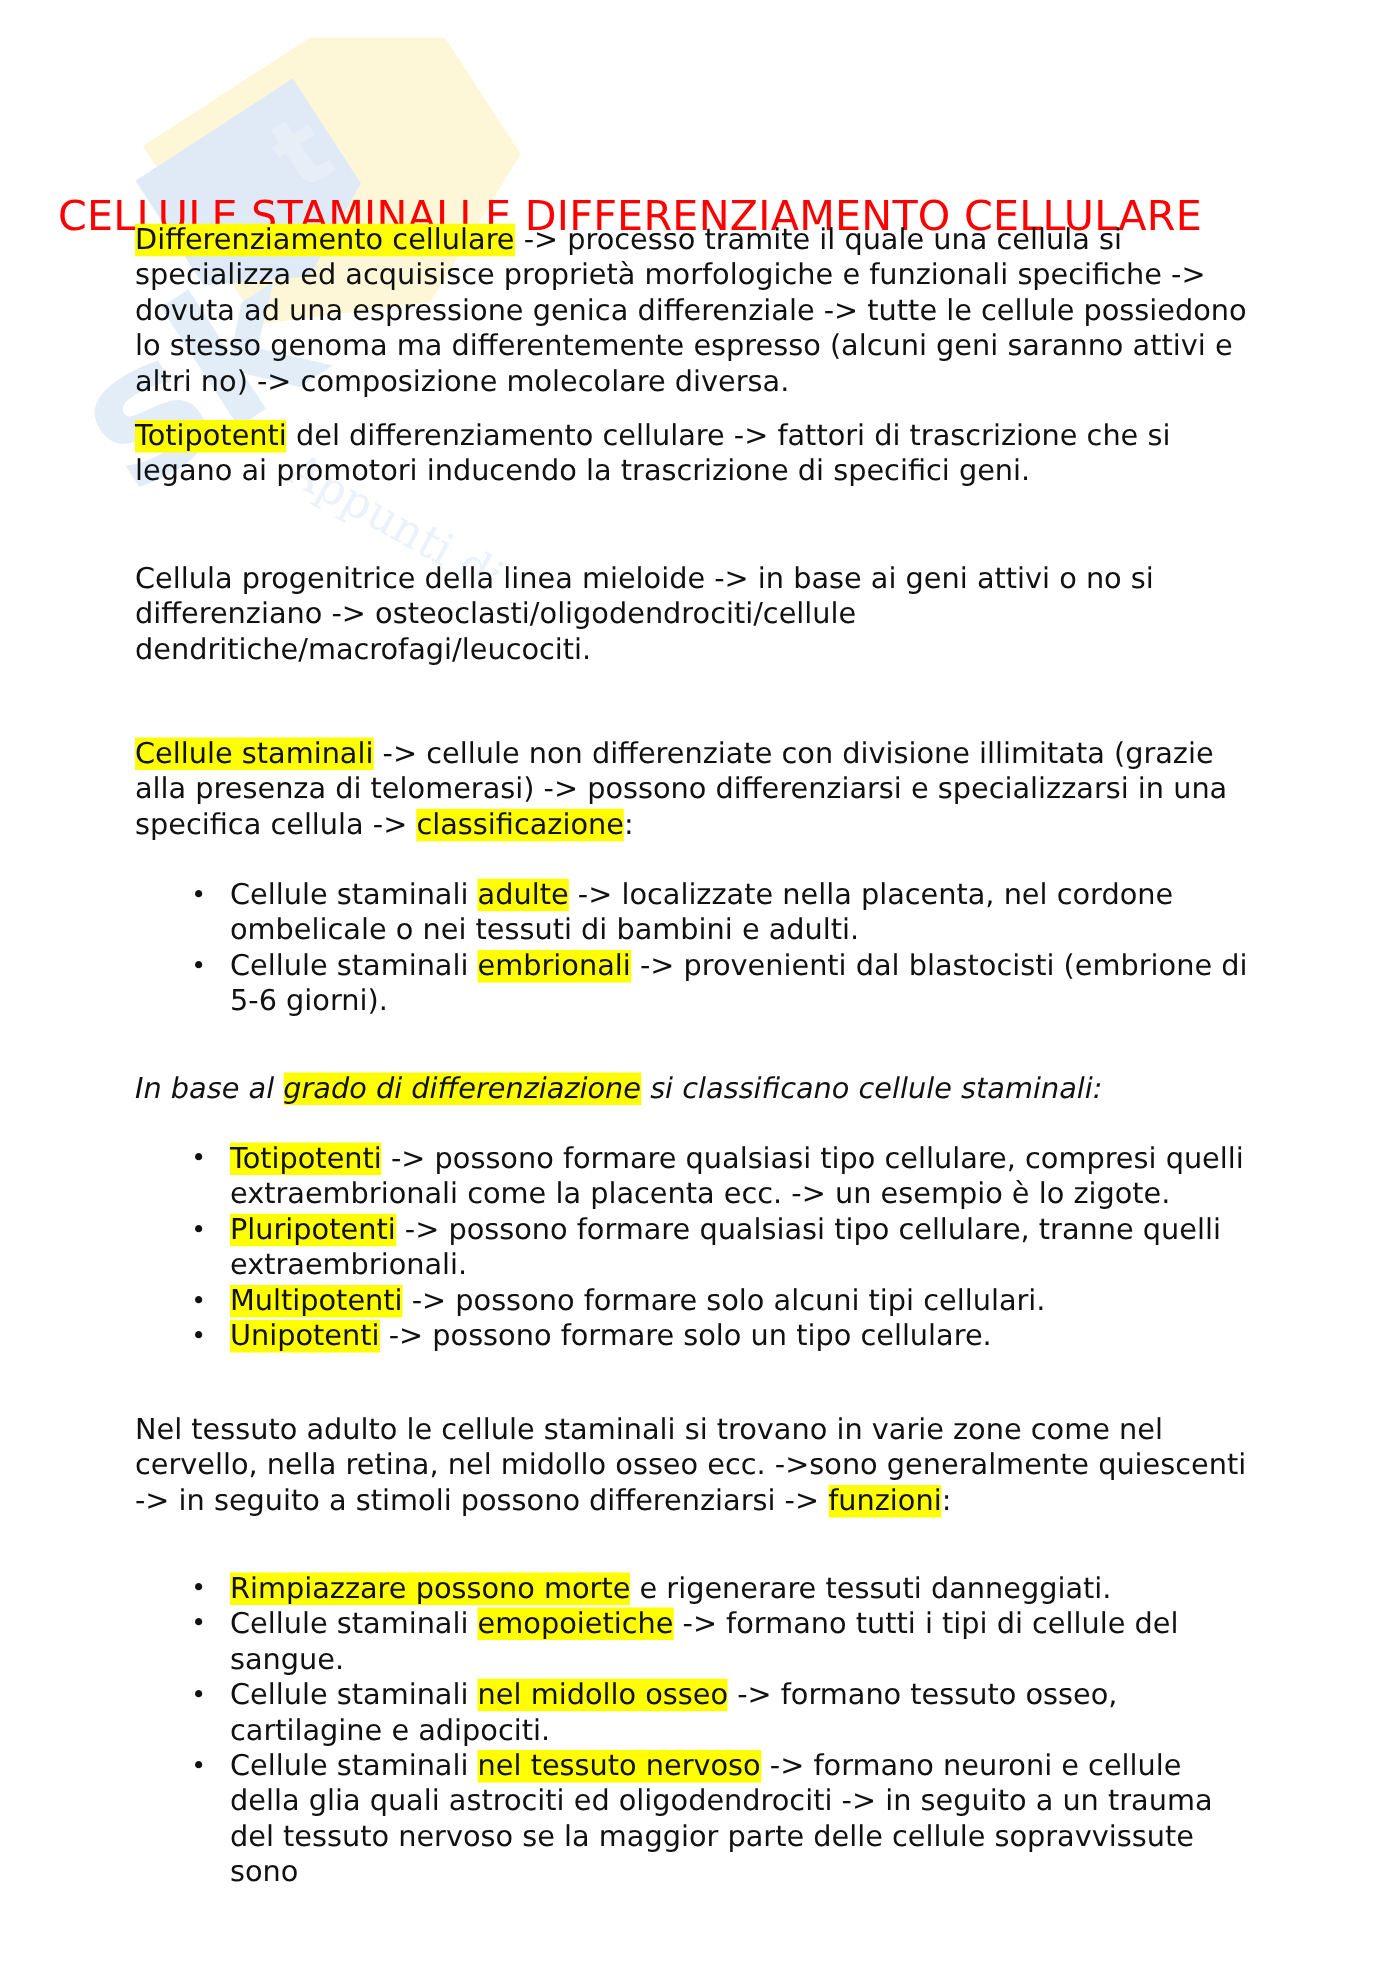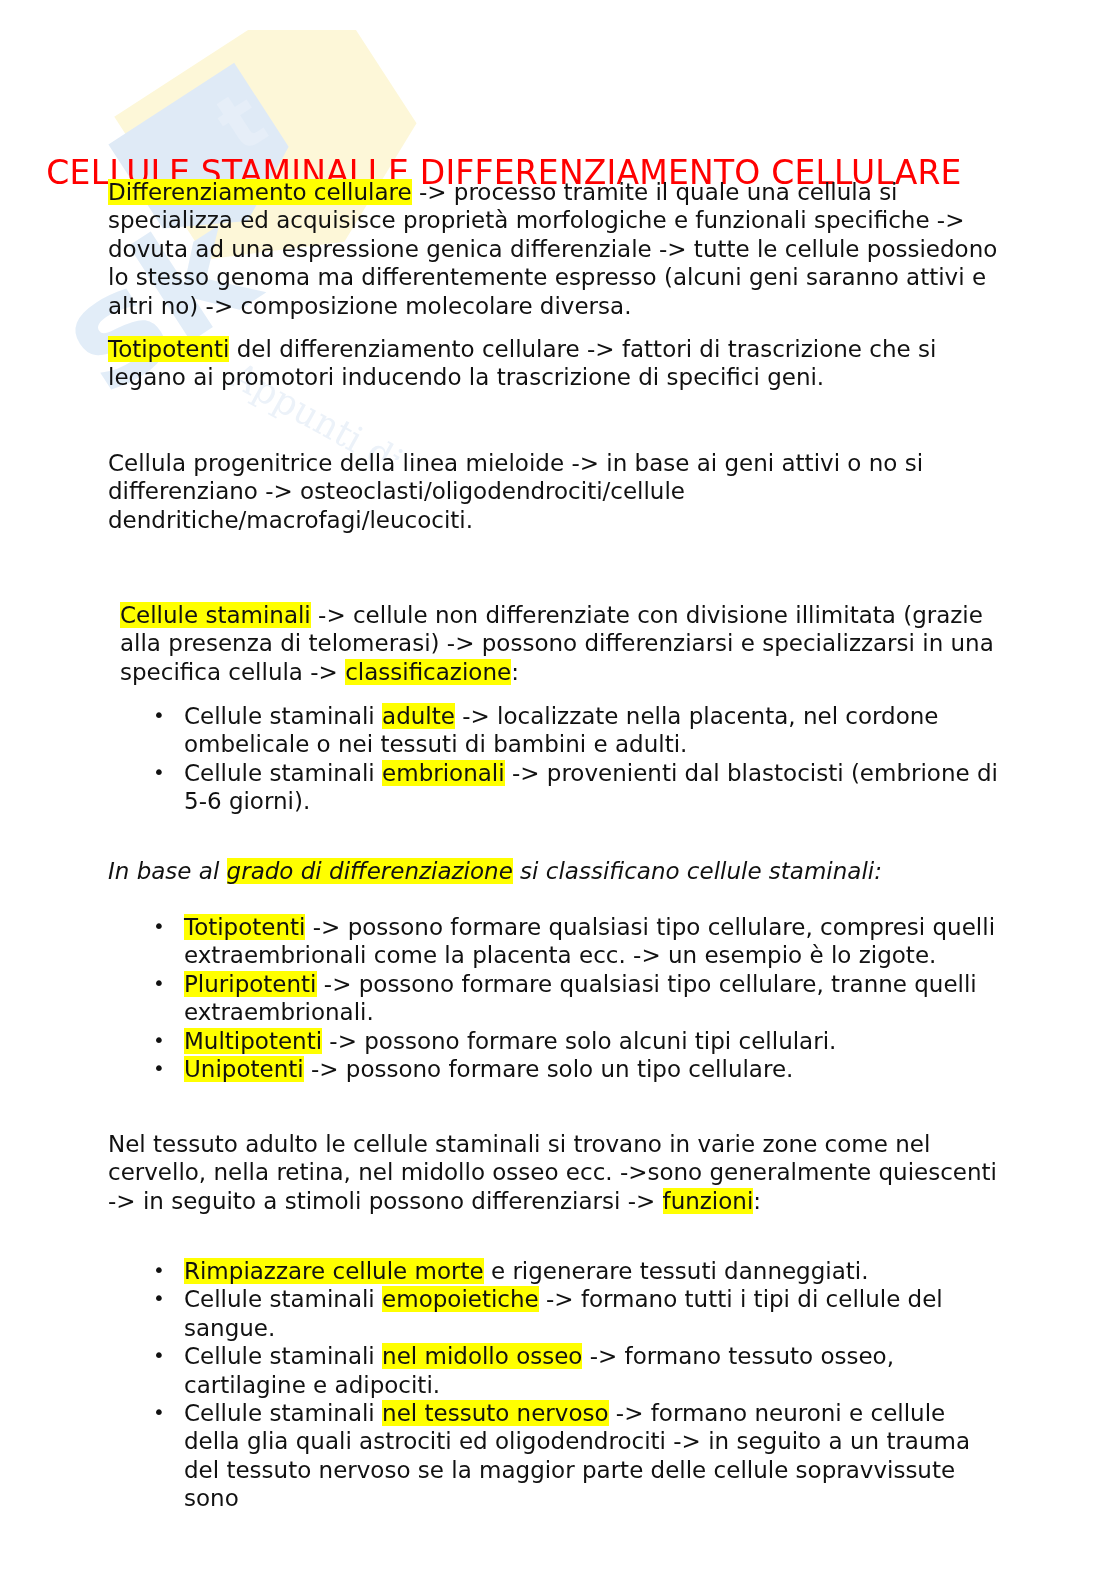--- a/index.html
+++ b/index.html
@@ -123,21 +123,21 @@
       </p>
     </div>
 
     <div class="body-block" style="top:449px;">
       <p style="margin:0;">
         <span>Cellula progenitrice della linea mieloide -&gt; in base ai geni attivi o no si differenziano -&gt; osteoclasti/oligodendrociti/cellule dendritiche/macrofagi/leucociti.</span>
       </p>
     </div>
 
     <div class="body-block" style="top:589px;">
-      <p style="margin:12px;">
+      <p style="margin:0;">
         <mark class="hl">Cellule staminali</mark><span> -&gt; cellule non differenziate con divisione illimitata (grazie alla presenza di telomerasi) -&gt; possono differenziarsi e specializzarsi in una specifica cellula -&gt; </span><mark class="hl">classificazione</mark><span>:</span>
       </p>
     </div>
 
     <div class="body-block" style="top:690px;">
       <ul class="bullets">
         <li>
           <span>Cellule staminali </span><mark class="hl">adulte</mark><span> -&gt; localizzate nella placenta, nel cordone ombelicale o nei tessuti di bambini e adulti.</span>
         </li>
         <li>
@@ -171,21 +171,21 @@
 
     <div class="body-block" style="top:1130px;">
       <p style="margin:0;">
         <span>Nel tessuto adulto le cellule staminali si trovano in varie zone come nel cervello, nella retina, nel midollo osseo ecc. -&gt;sono generalmente quiescenti -&gt; in seguito a stimoli possono differenziarsi -&gt; </span><mark class="hl">funzioni</mark><span>:</span>
       </p>
     </div>
 
     <div class="body-block" style="top:1245px;">
       <ul class="bullets">
         <li>
-          <span></span><mark class="hl">Rimpiazzare cellule morte</mark><span> e rigenerare tessuti danneggiati.</span>
+          <span></span><mark class="hl">Rimpiazzare possono morte</mark><span> e rigenerare tessuti danneggiati.</span>
         </li>
         <li>
           <span>Cellule staminali </span><mark class="hl">emopoietiche</mark><span> -&gt; formano tutti i tipi di cellule del sangue.</span>
         </li>
         <li>
           <span>Cellule staminali </span><mark class="hl">nel midollo osseo</mark><span> -&gt; formano tessuto osseo, cartilagine e adipociti.</span>
         </li>
         <li>
           <span>Cellule staminali </span><mark class="hl">nel tessuto nervoso</mark><span> -&gt; formano neuroni e cellule della glia quali astrociti ed oligodendrociti -&gt; in seguito a un trauma del tessuto nervoso se la maggior parte delle cellule sopravvissute sono</span>
         </li>

